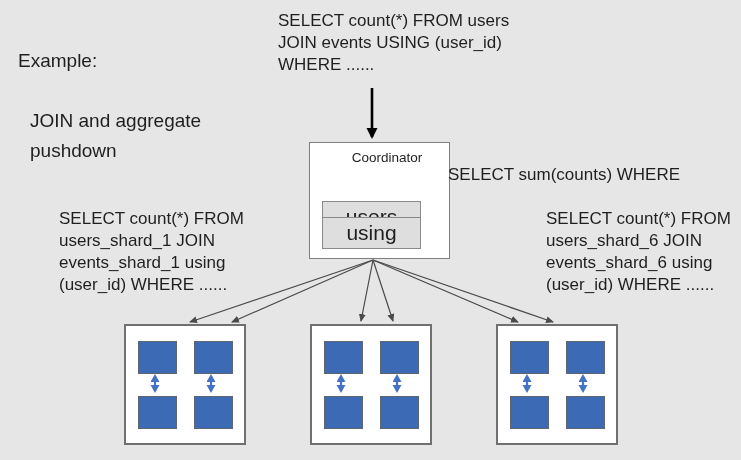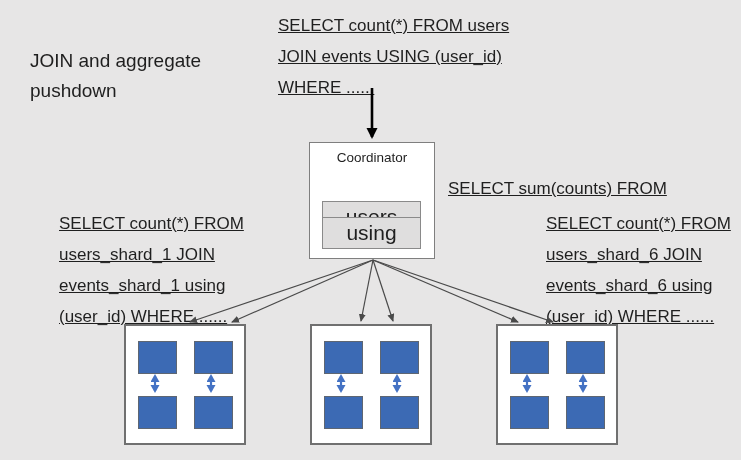--- a/index.html
+++ b/index.html
@@ -16,41 +16,42 @@
     color: #1f1f1f;
     overflow: hidden;
   }
   .txt { position: absolute; white-space: pre-line; }
 
   
   .example { left: 18px; top: 16px; font-size: 19px; line-height: 30px; }
   .example .example-body { padding-left: 12px; white-space: pre-line; }
 
   
-  .query { font-size: 17px; line-height: 31px; text-decoration: underline; }
+  .query { font-size: 17px; line-height: 22px; }
   .incoming-query   { left: 278px; top: 10px;  }
   .coord-query      { left: 448px; top: 142px; }
   .worker-query-l   { left: 59px;  top: 208px; }
   .worker-query-r   { left: 546px; top: 208px; }
 
   .spell-error {
     text-decoration: underline;
     text-decoration-style: wavy;
     text-decoration-color: #cc3a36;
     text-decoration-thickness: 1px;
     text-underline-offset: 3px;
   }
 
   
   .coordinator {
     position: absolute;
     left: 309px; top: 142px;
     width: 124px; height: 115px;
     background: #ffffff;
     border: 1.5px solid #7f7f7f;
+    padding-left: 15px;
   }
   .coord-label {
     margin-top: 7px;
     text-align: center;
     font-size: 13.5px;
   }
   .table-box {
     position: absolute;
     left: 12px;
     width: 97px; height: 30px;
@@ -93,36 +94,37 @@
     width: 741px; height: 460px;
     pointer-events: none;
   }
 </style>
 </head>
 <body>
 
 <div class="canvas">
 
   <div class="txt example">
+    <div class="example-heading">Example:</div>
     <div class="example-body">JOIN and aggregate
 pushdown</div>
   </div>
 
   <div class="txt query incoming-query">SELECT count(*) FROM users
 JOIN events USING (user_id)
 WHERE ......</div>
 
   <div class="coordinator">
     <div class="coord-label">Coordinator</div>
     <div class="table-box table-users">users</div>
     <div class="table-box table-events">using</div>
   </div>
 
   <div class="txt query coord-query">
-    <div>SELECT sum(counts) FROM</div>
+    <div>SELECT sum(counts) WHERE</div>
   </div>
 
   <div class="txt query worker-query-l">SELECT count(*) FROM
 users_shard_1 JOIN
 events_shard_1 using
 (user_id) WHERE ......</div>
   <div class="txt query worker-query-r">SELECT count(*) FROM
 users_shard_6 JOIN
 events_shard_6 using
 (user_id) WHERE ......</div>

